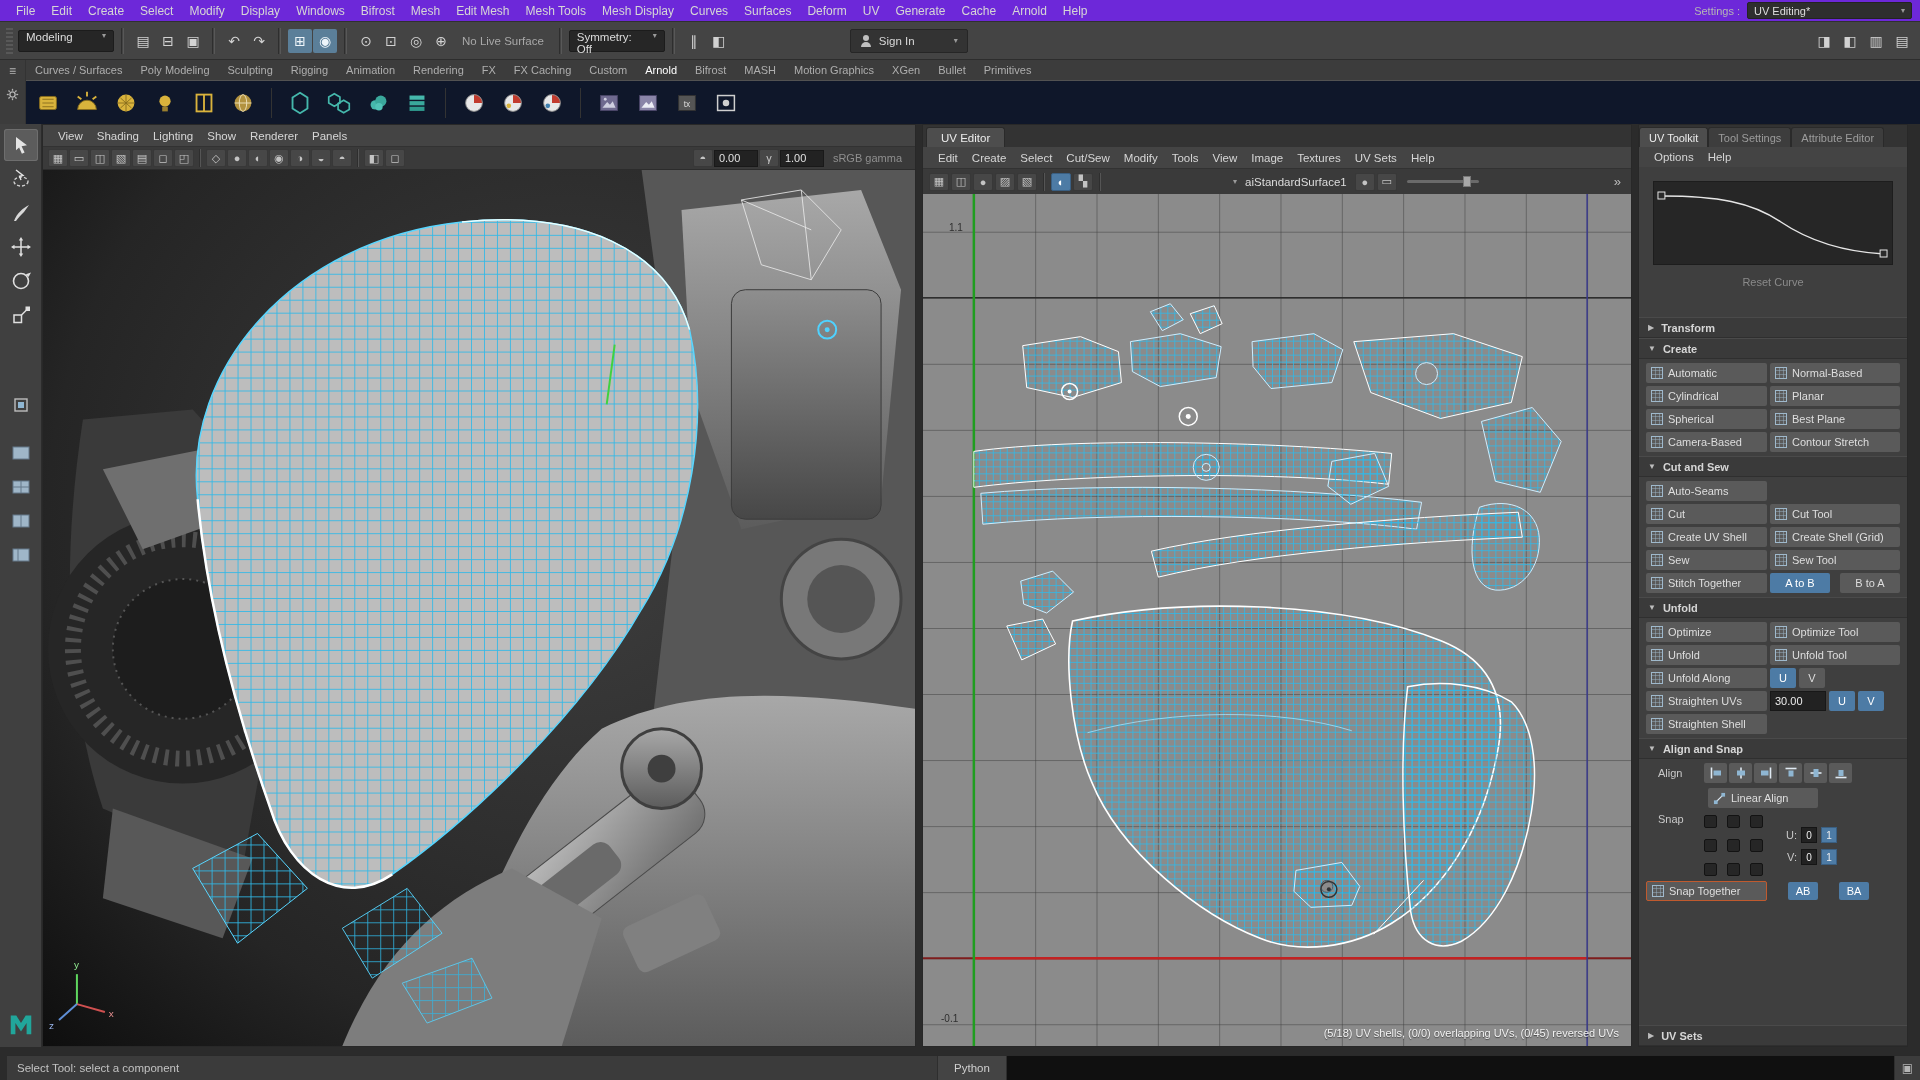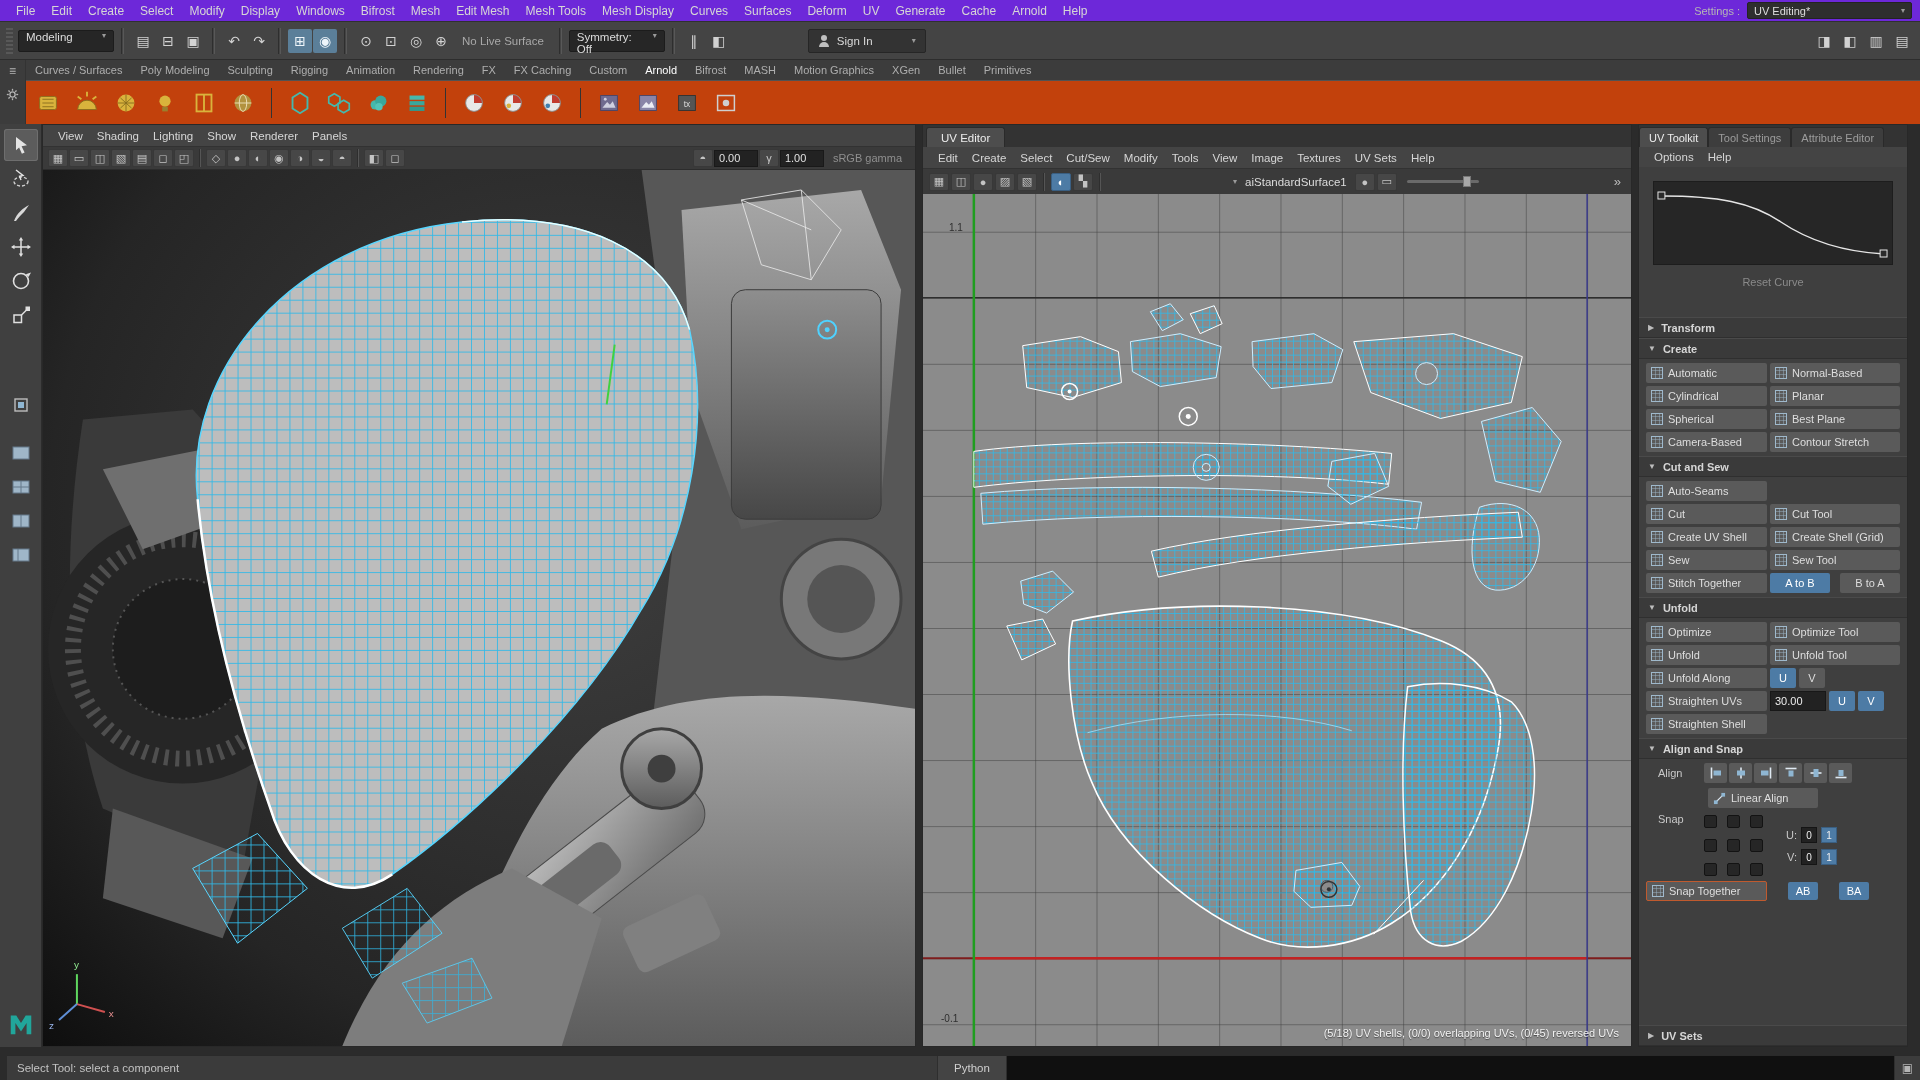--- a/index.html
+++ b/index.html
@@ -23,36 +23,36 @@
   .grip{width:7px;height:26px;margin-right:4px;background:repeating-linear-gradient(0deg,#585858 0 2px,transparent 2px 4px);}
   .combo{height:22px;background:#262626;border:1px solid #1c1c1c;border-radius:2px;display:flex;
     align-items:flex-start;padding:0 7px;font-size:11.5px;color:#dcdcdc;}
   .mode-combo{width:96px;}
   .symmetry-combo{width:96px;}
   .sl-sep{width:3px;height:26px;border-left:1px solid #2e2e2e;border-right:1px solid #585858;margin:0 6px;}
   .ticon{width:24px;height:24px;display:flex;align-items:center;justify-content:center;font-size:14px;
     color:#d2d2d2;border-radius:2px;}
   .ticon.active{background:#5b7f99;color:#eef5fa;}
   .sl-text{font-size:11.5px;color:#a8a8a8;padding:0 8px;white-space:nowrap;}
-  .signin{height:24px;margin-left:76px;background:#333;border:1px solid #262626;border-radius:2px;
+  .signin{height:24px;margin-left:118px;background:#333;border:1px solid #262626;border-radius:2px;
     display:flex;align-items:center;gap:7px;padding:0 9px;font-size:11.5px;color:#d8d8d8;width:118px;}
   .person{width:12px;height:12px;position:relative;flex:none;}
   .person::before{content:"";position:absolute;top:0;left:3px;width:6px;height:6px;border-radius:50%;background:#c0c0c0;}
   .person::after{content:"";position:absolute;bottom:0;left:1px;width:10px;height:5px;border-radius:5px 5px 0 0;background:#c0c0c0;}
   .sl-right{margin-left:auto;display:flex;gap:2px;}
 
   
   .shelf-gutter{position:absolute;top:60px;left:0;width:26px;height:64px;background:#3c3c3c;
     display:flex;flex-direction:column;align-items:center;padding-top:4px;gap:10px;border-right:1px solid #333;}
   .shelf-gutter .gicon{color:#b5b5b5;font-size:12px;}
   .shelf-tabs{position:absolute;top:60px;left:26px;right:0;height:20px;background:#3c3c3c;
     display:flex;align-items:center;font-size:11px;}
   .shelf-tab{padding:2px 9px;color:#aeaeae;white-space:nowrap;}
   .shelf-tab:nth-child(10){color:#ffffff;}
-  .shelf-row{position:absolute;top:80px;left:26px;right:0;height:44px;background:#c2410c;
+  .shelf-row{position:absolute;top:80px;left:26px;right:0;height:44px;background:#0f172a;
     border-top:1px solid #525252;display:flex;align-items:center;padding-left:6px;gap:7px;}
   .si{width:32px;height:32px;display:flex;align-items:center;justify-content:center;border-radius:3px;}
   .si svg{width:28px;height:28px;}
   .shelf-sep{width:1px;height:30px;background:#333;margin:0 5px;}
 
   
   .panel{position:absolute;background:#3f3f3f;border:1px solid #282828;}
   #toolbox{position:absolute;top:124px;left:0;width:42px;height:923px;background:#404040;
     border-right:1px solid #2c2c2c;display:flex;flex-direction:column;align-items:center;padding-top:4px;}
   .tool-btn{width:34px;height:32px;display:flex;align-items:center;justify-content:center;border-radius:3px;margin:1px 0;}

